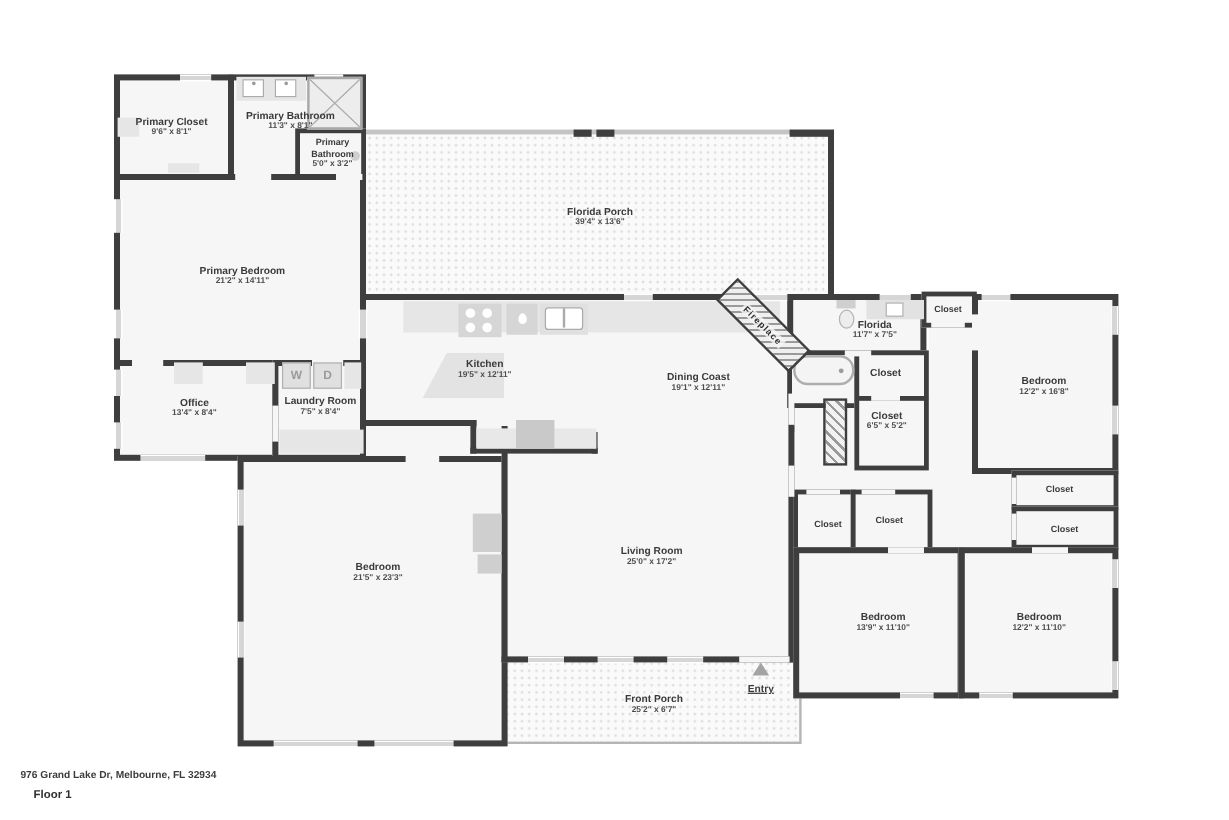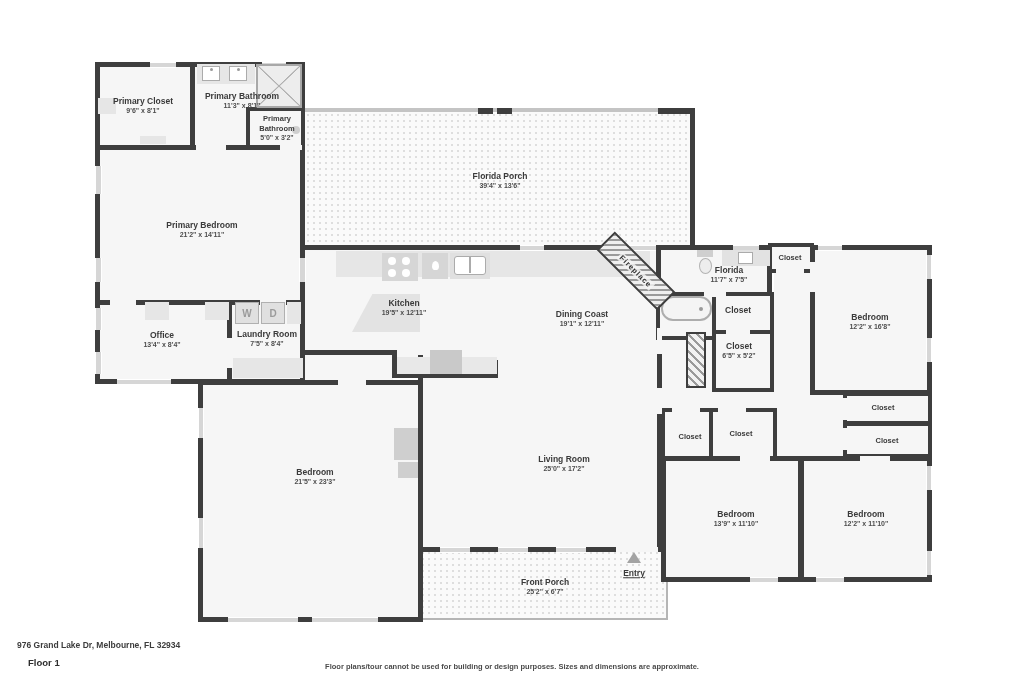--- a/index.html
+++ b/index.html
@@ -241,21 +241,21 @@
   <div class="rlabel sm" style="left:883px;top:408px;">
       <span class="rname">Closet</span>
     </div>
   <div class="rlabel sm" style="left:887px;top:441px;">
       <span class="rname">Closet</span>
     </div>
   <div class="rlabel" style="left:315px;top:477px;">
       <span class="rname">Bedroom</span>
       <span class="rdims">21'5" x 23'3"</span>
     </div>
-  <div class="rlabel" style="left:543px;top:464px;margin-left:21px;">
+  <div class="rlabel" style="left:543px;top:464px;">
       <span class="rname">Living Room</span>
       <span class="rdims">25'0" x 17'2"</span>
     </div>
   <div class="rlabel sm" style="left:690px;top:437px;">
       <span class="rname">Closet</span>
     </div>
   <div class="rlabel sm" style="left:741px;top:434px;">
       <span class="rname">Closet</span>
     </div>
   <div class="rlabel" style="left:736px;top:519px;">
@@ -269,15 +269,14 @@
   <div class="rlabel" style="left:545px;top:587px;text-align:center;">
       <span class="rname">Front Porch</span>
       <span class="rdims">25'2" x 6'7"</span>
     </div>
   <div class="rlabel" style="left:634px;top:574px;text-decoration:underline;">
       <span class="rname">Entry</span>
     </div>
 
   <div class="addr">976 Grand Lake Dr, Melbourne, FL 32934</div>
   <div class="floor">Floor 1</div>
-  <div class="disc">Floor plans/tour cannot be used for building or design purposes. Sizes and dimensions are approximate.</div>
 
 </div>
 
 </body></html>

